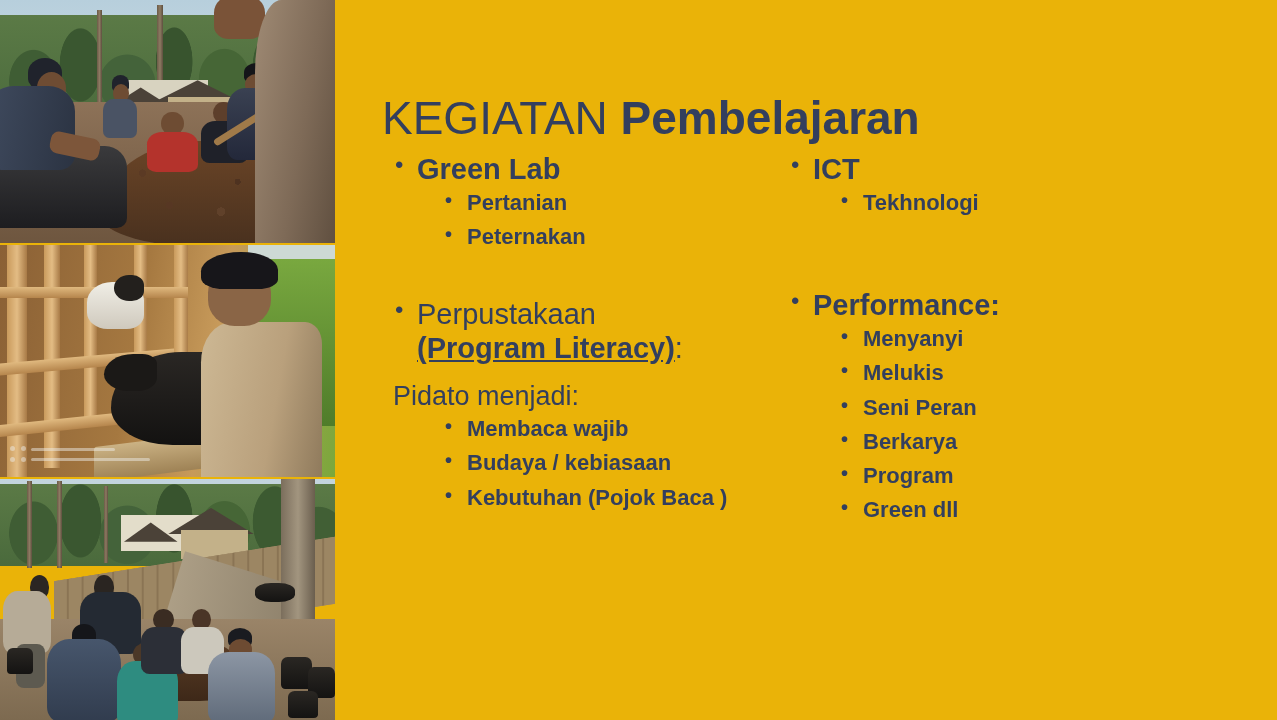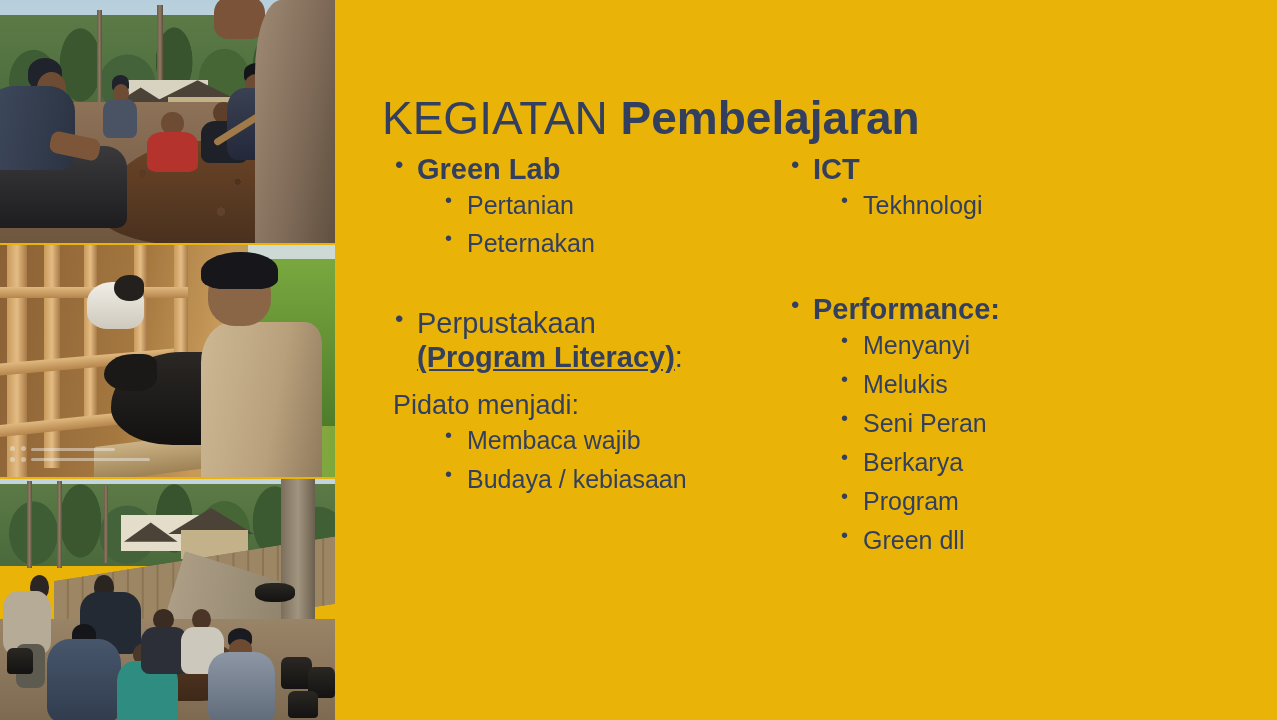--- a/index.html
+++ b/index.html
@@ -293,22 +293,22 @@
     font-weight: 400;
     line-height: 1.2;
     margin: 0;
     padding-left: 2px;
   }
 
   .lvl2 {
     position: relative;
     padding-left: 28px;
     margin-left: 48px;
-    font-size: 25px;
-    font-weight: 400;
+    font-size: 22px;
+    font-weight: 700;
     line-height: 1.52;
   }
   .lvl2::before {
     content: "\2022";
     position: absolute;
     left: 6px;
     top: -1px;
     font-size: 20px;
   }
   .lvl2-tight { line-height: 1.56; }
@@ -468,20 +468,21 @@
       </div>
 
       <div class="spacer-lg"></div>
 
       <div class="block">
         <div class="lvl1 lvl1-light"><span>Perpustakaan</span><br><span class="bold-seg">(Program Literacy)</span><span>:</span></div>
         <div class="spacer-sm"></div>
         <div class="plain">Pidato menjadi:</div>
         <div class="lvl2 lvl2-tight">Membaca wajib</div>
         <div class="lvl2 lvl2-tight">Budaya / kebiasaan</div>
+        <div class="lvl2 lvl2-tight">Kebutuhan (Pojok Baca )</div>
       </div>
 
     </div>
 
     <div class="column" id="column-right" style="color: rgb(51, 63, 94);">
 
       <div class="block">
         <div class="lvl1">ICT</div>
         <div class="lvl2">Tekhnologi</div>
       </div>

